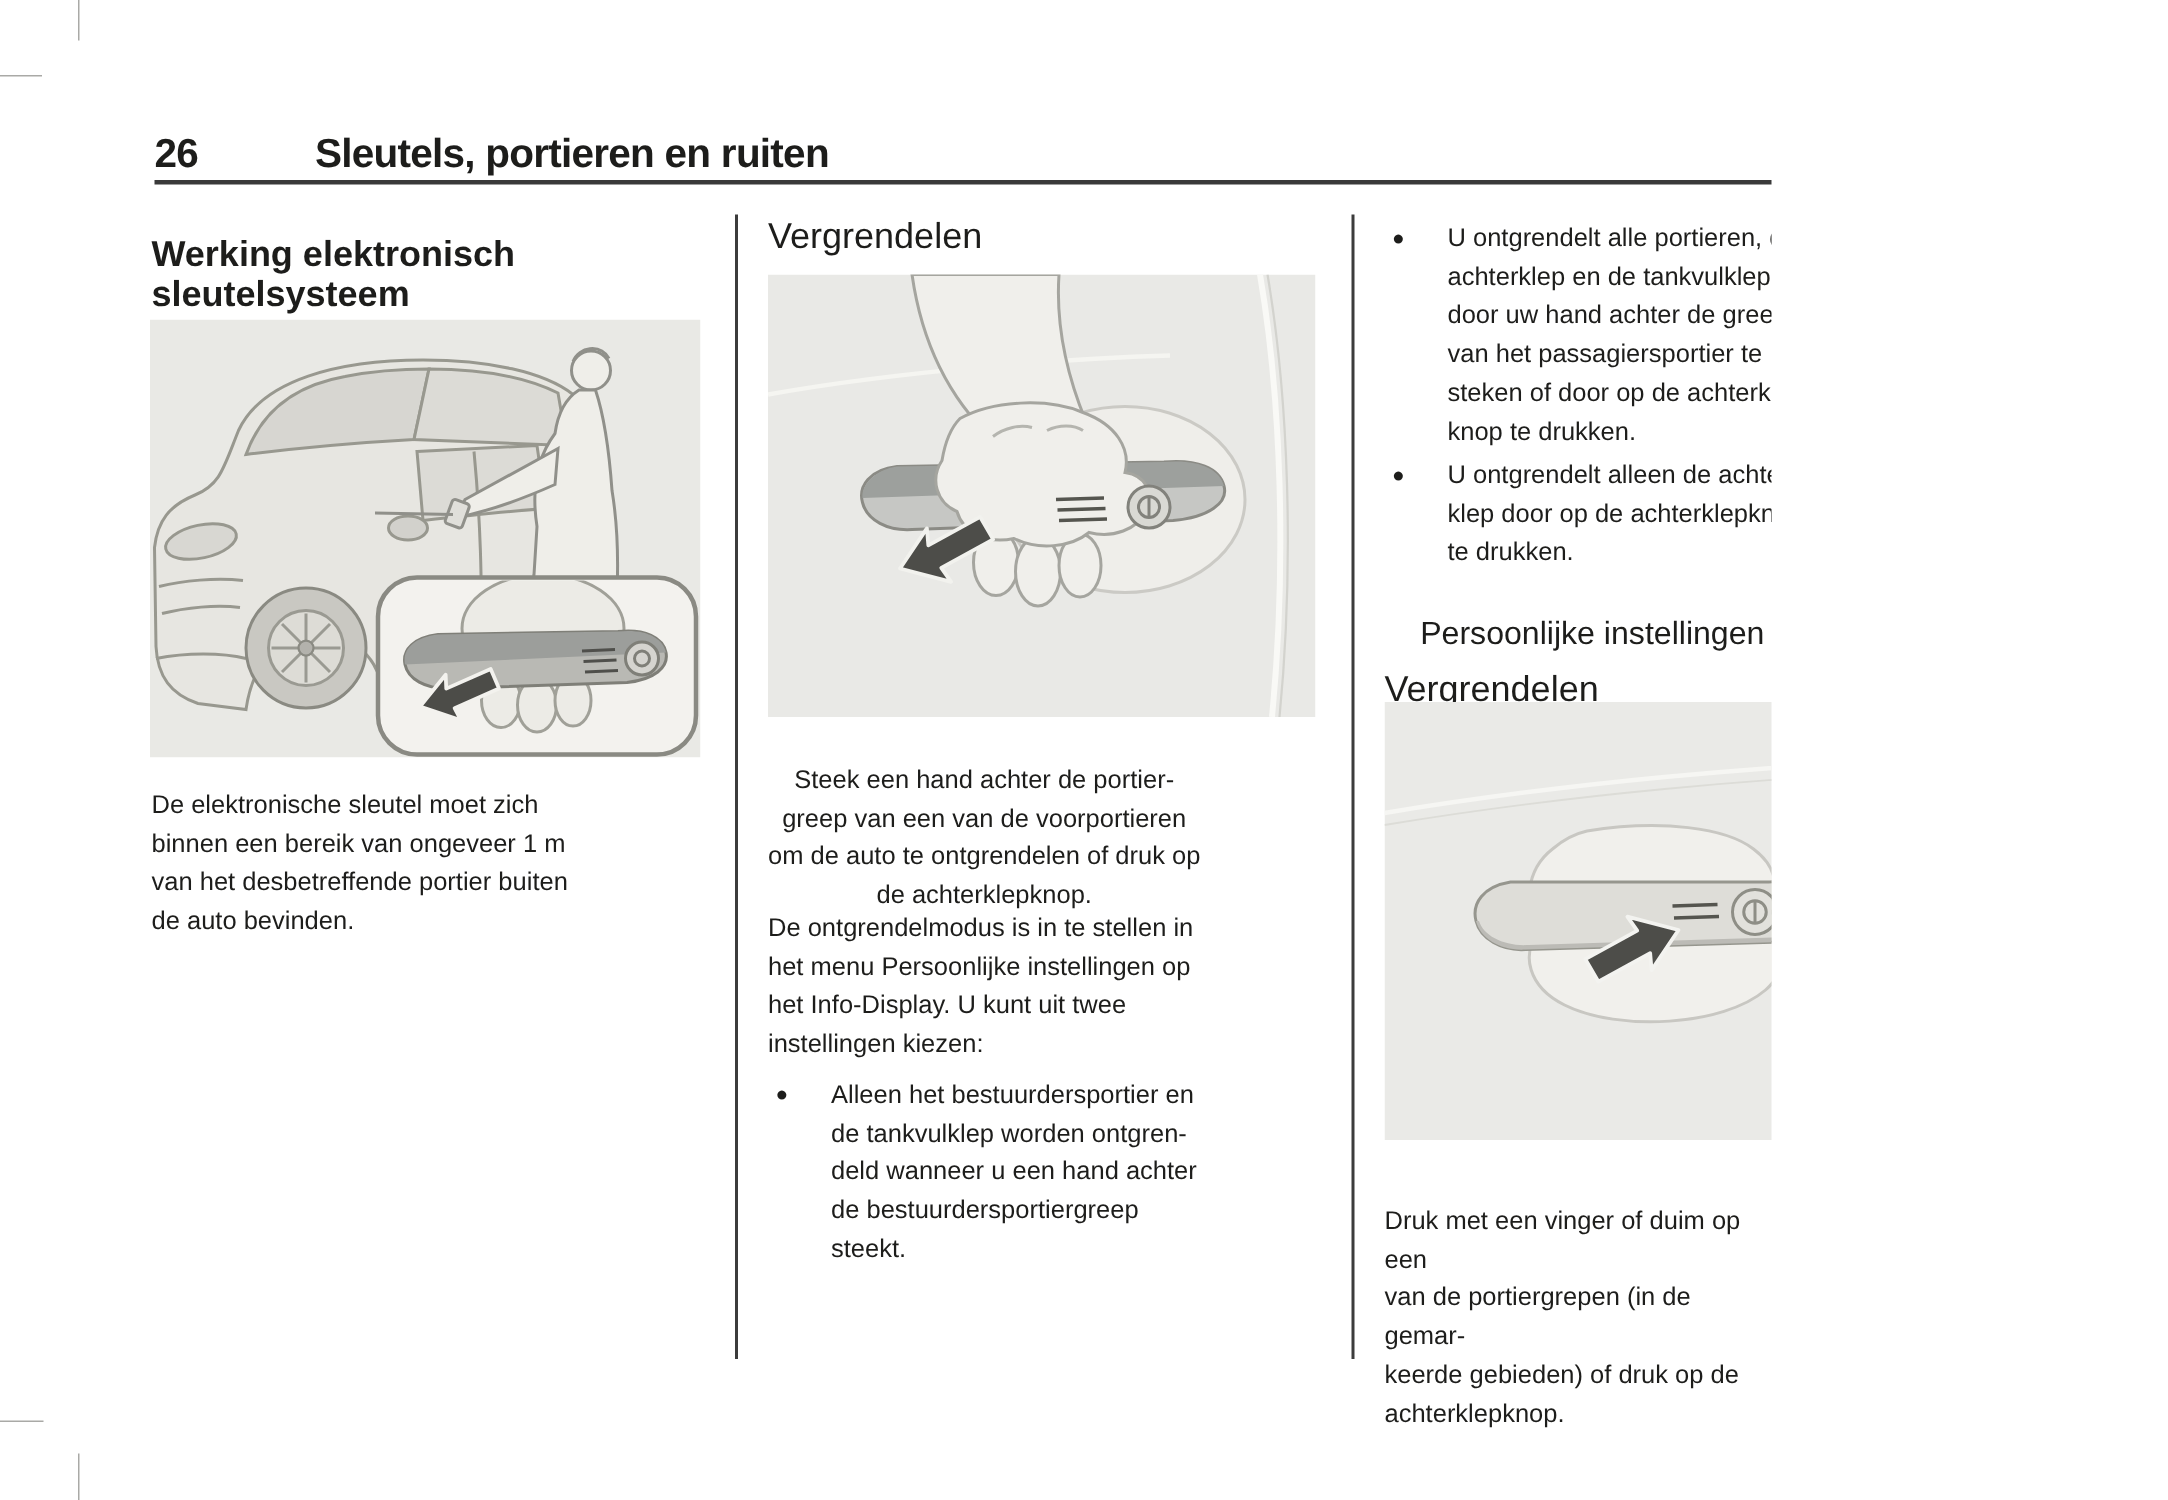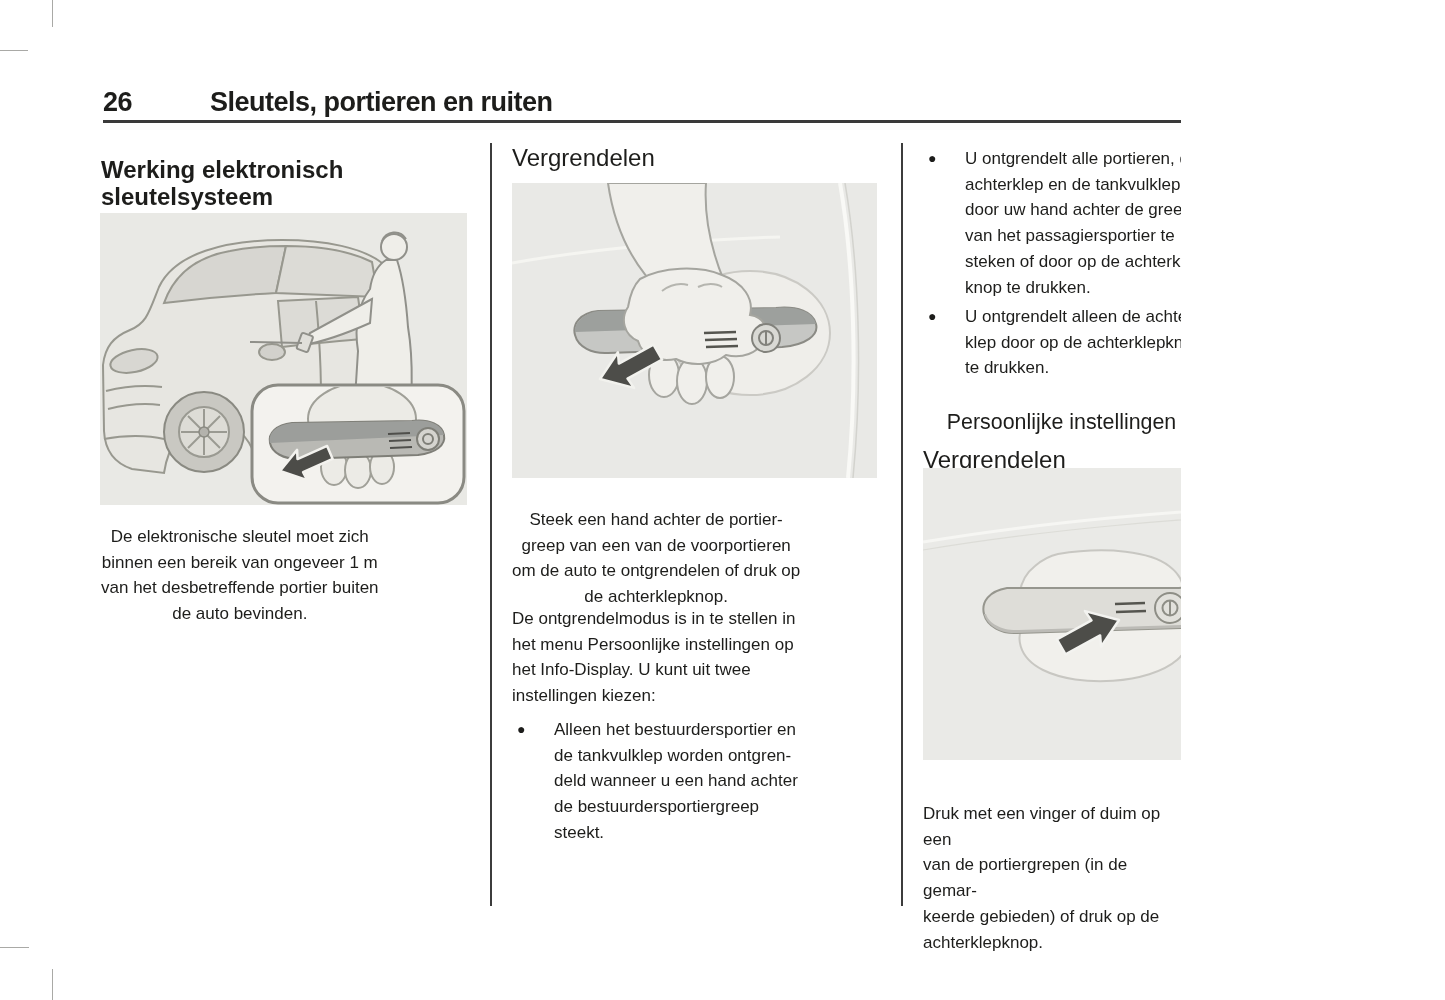--- a/index.html
+++ b/index.html
@@ -107,21 +107,21 @@
         </g>
         <circle cx="328" cy="226" r="11" fill="#d5d4cf" stroke="#7f7f78" stroke-width="2"></circle>
         <circle cx="328" cy="226" r="5" fill="none" stroke="#7f7f78" stroke-width="2"></circle>
         <g transform="translate(180,258) rotate(-15)">
           <polygon points="0,0 22,-16 20,-7 52,-12 54,2 22,7 24,16" fill="#4c4c48" stroke="#f3f2ee" stroke-width="2.5" stroke-linejoin="round"></polygon>
         </g>
       </g>
     </svg>
   </div>
 
-  <div class="abs body" style="left:101px;top:524px;text-align:center;">De elektronische sleutel moet zich
+  <div class="abs body" style="left:101px;top:524px;">De elektronische sleutel moet zich
 binnen een bereik van ongeveer 1 m
 van het desbetreffende portier buiten
 de auto bevinden.</div>
 
   <div class="abs h1" style="left:512px;top:144px;">Vergrendelen</div>
 
   <div class="figure" style="left:512px;top:183px;width:365px;height:295px;">
     <svg viewBox="0 0 365 295">
       <rect width="365" height="295" fill="#e9e9e6"></rect>
       <path d="M0,80 C90,64 200,56 268,54" stroke="#f5f5f1" stroke-width="3" fill="none"></path>

